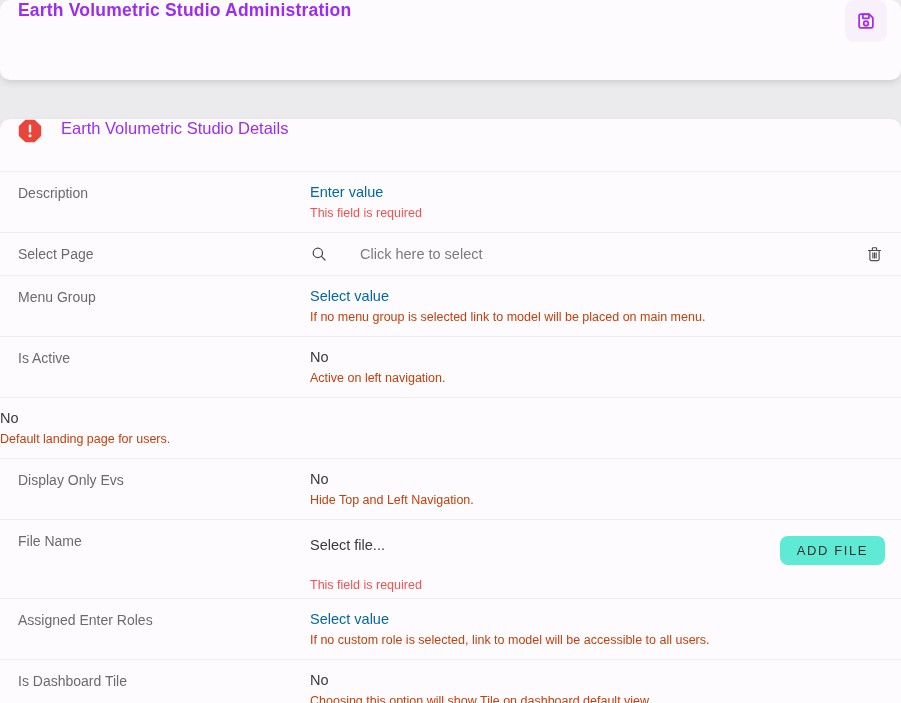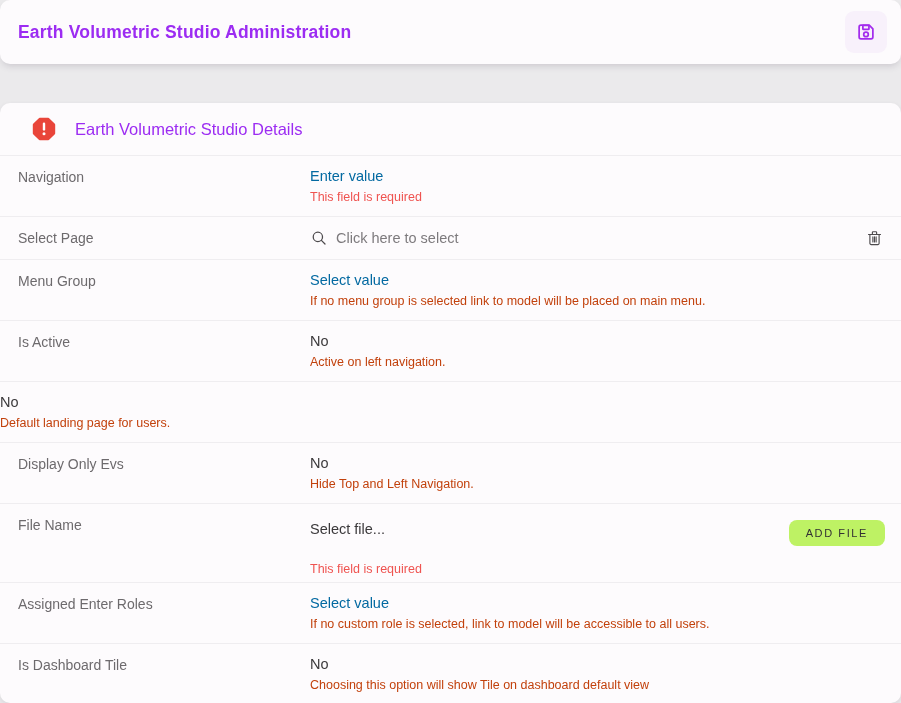--- a/index.html
+++ b/index.html
@@ -13,23 +13,22 @@
     background:#ebeaec;
     font-family:"Liberation Sans", sans-serif;
     -webkit-font-smoothing:antialiased;
   }
   .card{
     background:#fdfbfd;
     border-radius:10px;
   }
   
   .header-card{
-    height:64px;
-    display:flex;
-    align-items:center;
+    height:80px;
+    display:flex;
     justify-content:space-between;
     padding:0 14px 0 18px;
     box-shadow:0 4px 7px -2px rgba(60,50,70,.18);
     position:relative;
     z-index:2;
     border-radius:10px;
   }
   .header-title{
     color:var(--accent);
     font-size:17.5px;
@@ -48,22 +47,22 @@
   .details-card{
     margin-top:39px;
     height:600px;
     border-radius:10px;
     overflow:hidden;
     box-shadow:0 2px 5px rgba(60,50,70,.10);
   }
   .panel-header{
     height:52px;
     display:flex;
-    align-items:center;
-    padding:0 32px;
+    align-items:flex-start;
+    padding:0 18px;
   }
   .panel-title{
     color:var(--accent);
     font-size:16.5px;
     font-weight:500;
     margin-left:19px;
   }
   .row{
     display:flex;
     border-top:1px solid #efedf0;
@@ -97,21 +96,21 @@
     margin-top:6px;
     color:var(--error-red);
     font-size:12.5px;
   }
   
   .icon-row{min-height:42px;align-items:center;}
   .icon-row .row-label{padding-top:0;display:flex;align-items:center;height:42px;}
   .icon-field{
     flex:1;
     display:flex;align-items:center;
-    gap:8px;
+    gap:32px;
     cursor:pointer;
   }
   .icon-field .field-text{
     color:#7d7a7d;
     font-size:14.5px;
   }
   .trash-btn{
     background:none;border:none;cursor:pointer;
     margin-left:auto;margin-right:16px;
     display:flex;align-items:center;
@@ -121,24 +120,24 @@
   .file-row{min-height:79px;}
   .file-value{
     display:flex;
     justify-content:space-between;
     align-items:flex-start;
   }
   .file-left{padding-top:5px;}
   .file-left .error{margin-top:25px;}
   .add-file-btn{
     border:none;
-    background:#bef264;
+    background:#5eead4;
     color:#333133;
     font-family:"Liberation Sans", sans-serif;
-    font-size:11px;
+    font-size:13px;
     font-weight:500;
     letter-spacing:1.6px;
     padding:7px 17px;
     border-radius:8px;
     cursor:pointer;
     margin-top:4px;
   }
   .clickable{cursor:pointer;}
 </style>
 </head>
@@ -164,21 +163,21 @@
       <svg width="24" height="24" viewBox="0 0 24 24">
         <polygon points="7.7,2 16.3,2 22,7.7 22,16.3 16.3,22 7.7,22 2,16.3 2,7.7" fill="#e9453a" stroke="#e9453a" stroke-width="2.4" stroke-linejoin="round"></polygon>
         <rect x="10.8" y="5.6" width="2.4" height="8" rx="1.2" fill="#ffffff"></rect>
         <circle cx="12" cy="16.8" r="1.5" fill="#ffffff"></circle>
       </svg>
     </span>
     <div class="panel-title">Earth Volumetric Studio Details</div>
   </div>
 
   <div class="row two-line">
-    <div class="row-label">Navigation</div>
+    <div class="row-label">Description</div>
     <div class="row-value">
       <div class="value-placeholder clickable">Enter value</div>
       <div class="error">This field is required</div>
     </div>
   </div>
 
   <div class="row icon-row">
     <div class="row-label">Select Page</div>
     <div class="icon-field">
       <span style="display:flex;">

